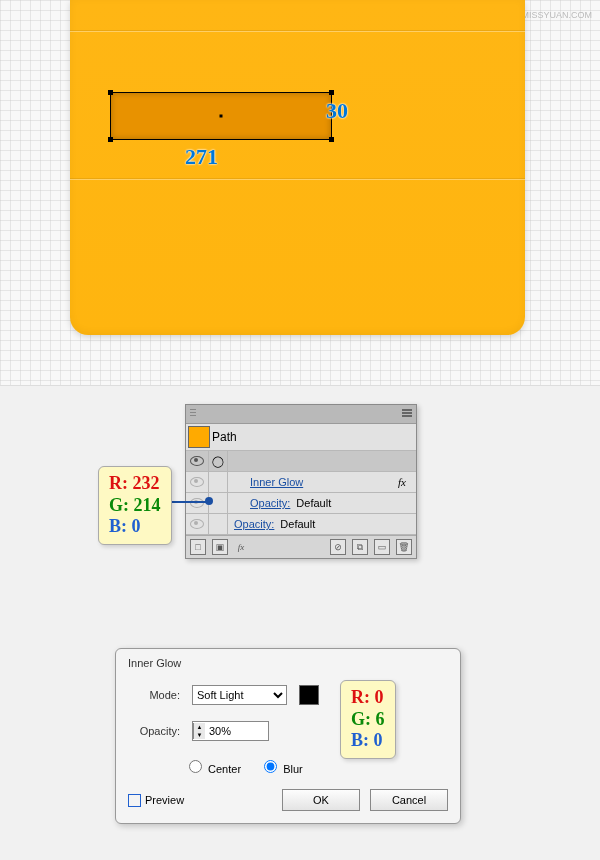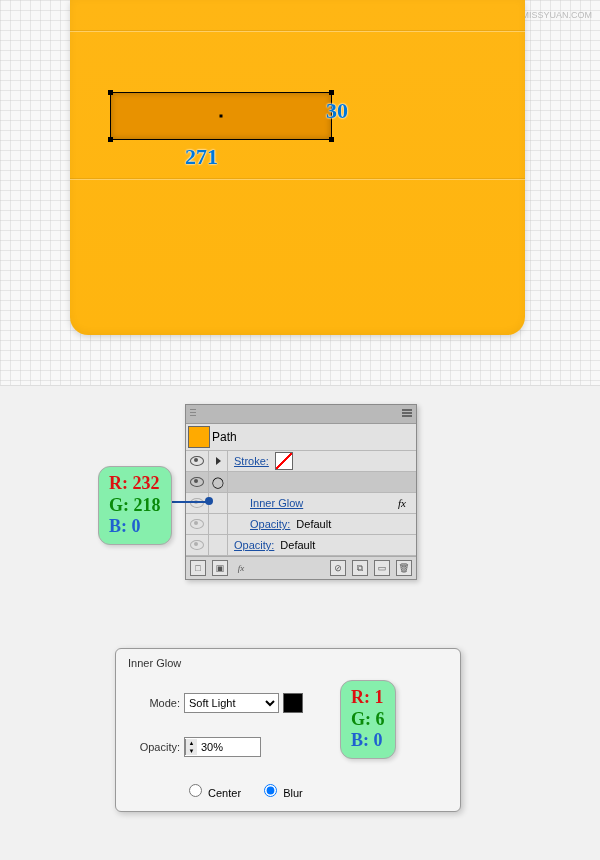--- a/index.html
+++ b/index.html
@@ -86,21 +86,21 @@
   .swatch-none{width:16px;height:16px;border:1px solid #666;background:linear-gradient(to top left,transparent 45%,red 45%,red 55%,transparent 55%) #fff}
   .swatch-fill{width:16px;height:16px;border:2px solid #1a4fa3;background:#ffaa00;box-shadow:0 0 0 1px #666}
   .fx{font-style:italic;font-family:Georgia,serif;margin-left:auto;padding-right:4px}
   .panel-footer{display:flex;align-items:center;gap:6px;padding:3px 4px;background:#d6d6d6;border-top:1px solid #aaa}
   .ft-icon{width:14px;height:14px;border:1px solid #777;display:flex;align-items:center;justify-content:center;font-size:9px;color:#555;background:#e5e5e5}
   .spacer{flex:1}
 
   
   .rgb-box {
     position:absolute;
-    background:#86efac; border:1px solid #aaa; border-radius:12px;
+    background:#fef9c3; border:1px solid #aaa; border-radius:6px;
     padding:6px 10px; box-shadow:2px 2px 4px rgba(0,0,0,.15);
     font-family: "Comic Sans MS","Segoe Script",cursive; font-size:18px; font-weight:bold;
     line-height:1.2;
   }
   .rgb-box .r{color:#d11}
   .rgb-box .g{color:#0a8a0a}
   .rgb-box .b{color:#2060d0}
   .rgb1{ left:98px; top:80px;}
   .rgb2{ left:340px; top:294px;}
   .callout-line{position:absolute;left:164px;top:115px;width:44px;height:0;border-top:2px solid #1a4fa3}
@@ -108,21 +108,21 @@
 
   
   .dialog {
     position:absolute; left:115px; top:262px;
     width:320px; background:#f4f4f4;
     border:1px solid #999; border-radius:6px;
     box-shadow:2px 2px 6px rgba(0,0,0,.2);
     padding:8px 12px 12px;
   }
   .dialog-title{font-size:11px;color:#333;margin-bottom:10px}
-  .dlg-row{display:flex;align-items:center;margin:24px 0;gap:4px}
+  .dlg-row{display:flex;align-items:center;margin:16px 0;gap:12px}
   .dlg-label{width:52px;text-align:right;font-size:11px;color:#333}
   .dlg-input{display:flex;align-items:center;border:1px solid #888;background:#fff;height:18px}
   .stepper{width:12px;display:flex;flex-direction:column}
   .stepper span{flex:1;border-left:1px solid #888;font-size:6px;line-height:8px;text-align:center;background:#e8e8e8}
   .dlg-input input{border:0;width:55px;height:16px;font-size:11px;padding:0 4px;outline:none}
   select.mode{border:1px solid #888;background:#fff;font-size:11px;height:20px;width:95px}
   .color-sw{width:18px;height:18px;background:#000;border:1px solid #666}
   .radio-row{margin-left:56px;display:flex;gap:18px;align-items:center;font-size:11px}
   .btn{border:1px solid #888;background:linear-gradient(#fdfdfd,#e4e4e4);width:78px;height:22px;font-size:11px;cursor:pointer}
   .btn-row{display:flex;gap:10px;justify-content:center;margin-top:14px;align-items:center}
@@ -157,32 +157,20 @@
   <div class="panel">
     <div class="panel-tab-bar">
         <div class="grip"></div>
       </div>
 
     <div class="row">
       <div class="swatch-big"></div>
       <div class="path-label">Path</div>
     </div>
 
-    <div class="row">
-      <div class="vis-col">
-          <div class="eye"></div>
-        </div>
-      <div class="target-col">
-          <div class="tri"></div>
-        </div>
-      <div class="row-body">
-        <span class="link-text">Stroke:</span>
-        <div class="swatch-none"></div>
-      </div>
-    </div>
 
     <div class="row sel">
       <div class="vis-col">
           <div class="eye"></div>
         </div>
       <div class="target-col">◯</div>
     </div>
 
     <div class="row">
       <div class="vis-col">
@@ -226,21 +214,21 @@
       <div class="ft-icon">⧉</div>
       <div class="ft-icon">▭</div>
       <div class="ft-icon">🗑</div>
     </div>
   </div>
 
   <div class="callout-line"></div>
   <div class="callout-dot"></div>
   <div class="rgb-box rgb1">
     <div class="r">R: 232</div>
-    <div class="g">G: 218</div>
+    <div class="g">G: 214</div>
     <div class="b">B: 0</div>
   </div>
 
   <div class="dialog">
     <div class="dialog-title">Inner Glow</div>
 
     <div class="dlg-row">
       <div class="dlg-label">Mode:</div>
       <select class="mode">
         <option>Soft Light</option>
@@ -258,21 +246,29 @@
         <input value="30%" style="">
       </div>
     </div>
 
 
     <div class="radio-row">
       <label><input type="radio" name="orig" style=""> <span>Center</span></label>
       <label><input type="radio" name="orig" checked="" style=""> <span>Blur</span></label>
     </div>
 
+    <div class="btn-row">
+      <div class="preview-chk">
+        <div class="box"></div>
+        <span>Preview</span>
+      </div>
+      <button class="btn">OK</button>
+      <button class="btn">Cancel</button>
+    </div>
   </div>
 
   <div class="rgb-box rgb2">
-    <div class="r">R: 1</div>
+    <div class="r">R: 0</div>
     <div class="g">G: 6</div>
     <div class="b">B: 0</div>
   </div>
 
 </div>
 
 </body></html>

